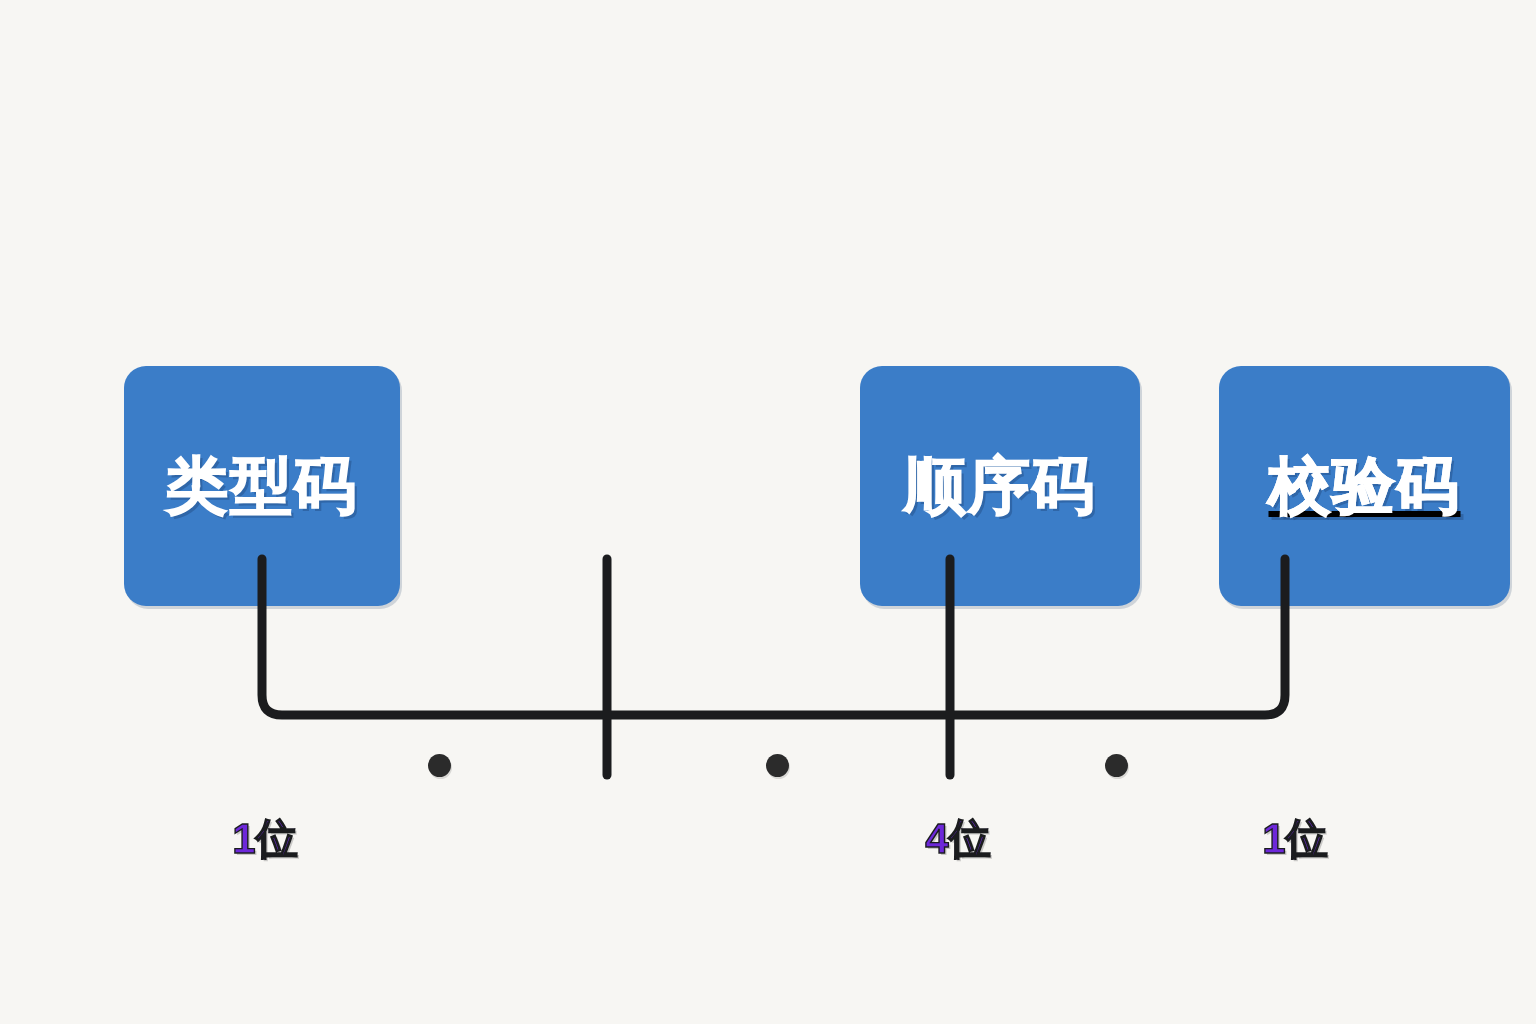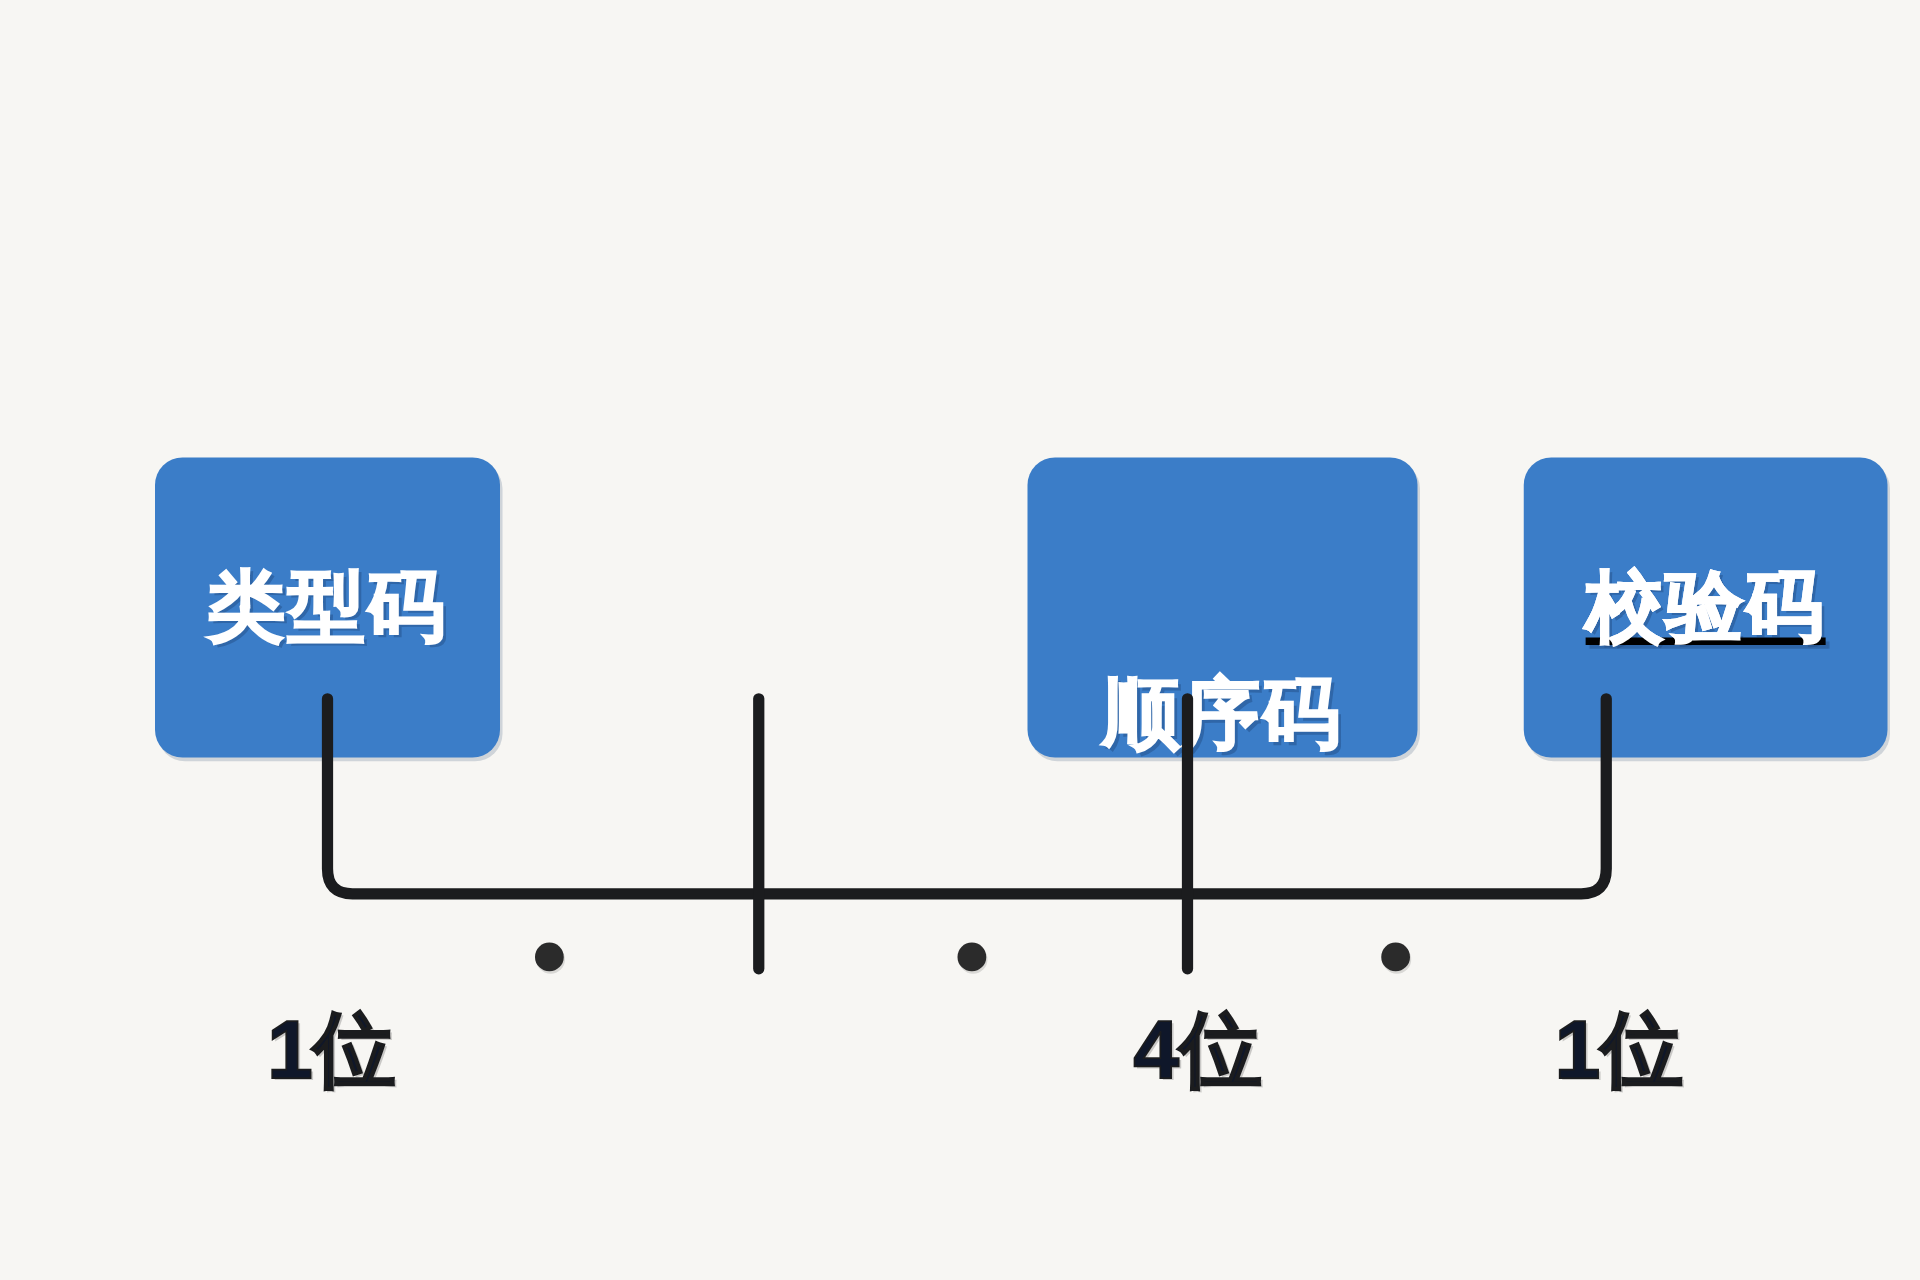--- a/index.html
+++ b/index.html
@@ -64,21 +64,21 @@
     color: #ffffff;
     letter-spacing: 2px;
     white-space: nowrap;
     text-shadow: 3px 3px 0 rgba(25,60,110,0.35);
     -webkit-text-stroke: 1.5px #ffffff;
   }
 
   
   .seg-1 { left: 124px; width: 276px; }
   .seg-2 { left: 478px; width: 257px; }
-  .seg-3 { left: 822px; width: 312px; align-items: flex-end; }
+  .seg-3 { left: 860px; width: 280px; }
   .seg-4 { left: 1219px; width: 291px; text-decoration: underline; }
 
   
   .sep-dot {
     position: absolute;
     top: 436px;
     width: 23px;
     height: 23px;
     border-radius: 50%;
     background: #2b2b2b;
@@ -103,24 +103,24 @@
     left: 0;
     top: 793px;
     width: 1536px;
     height: 96px;
   }
   .len-label {
     position: absolute;
     top: 0;
     width: 240px;
     text-align: center;
-    font-size: 66px;
+    font-size: 42px;
     line-height: 92px;
     font-weight: 700;
-    color: #0f172a;
+    color: #6d28d9;
     -webkit-text-stroke: 1.4px #1b1c1e;
     text-shadow: 2px 2px 0 rgba(20,20,22,0.20);
     white-space: nowrap;
   }
   .len-1 { left: 145px; }
   .len-2 { left: 493px; }
   .len-3 { left: 838px; }
   .len-4 { left: 1175px; }
 </style>
 </head>

